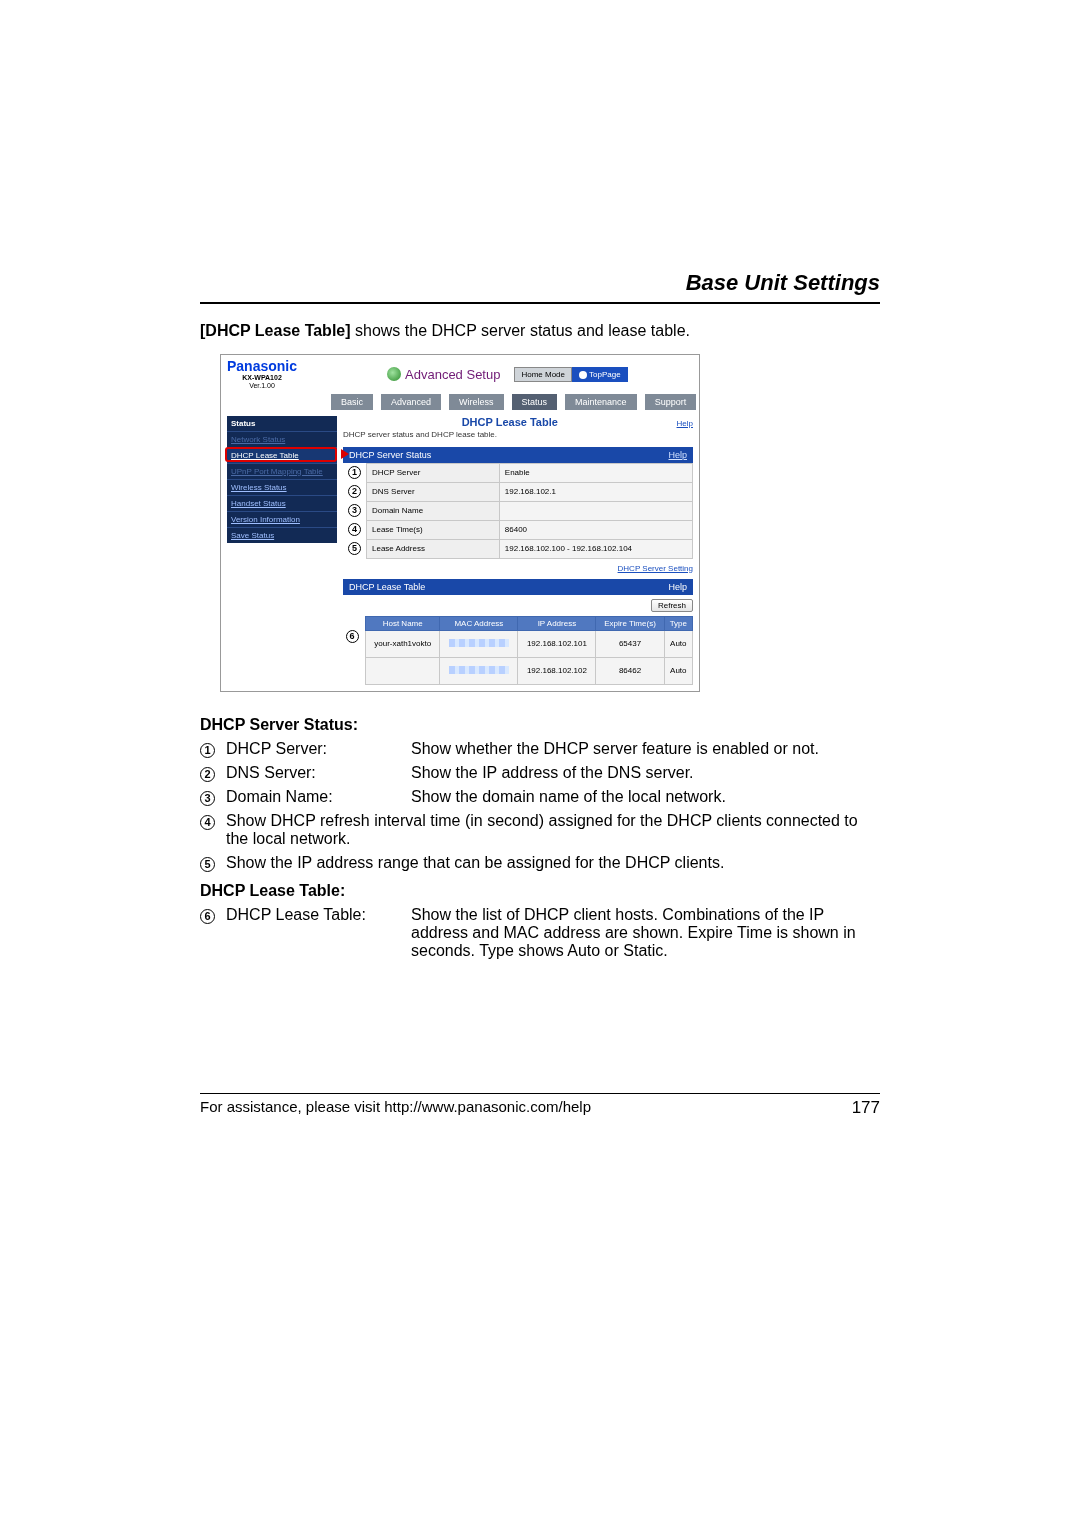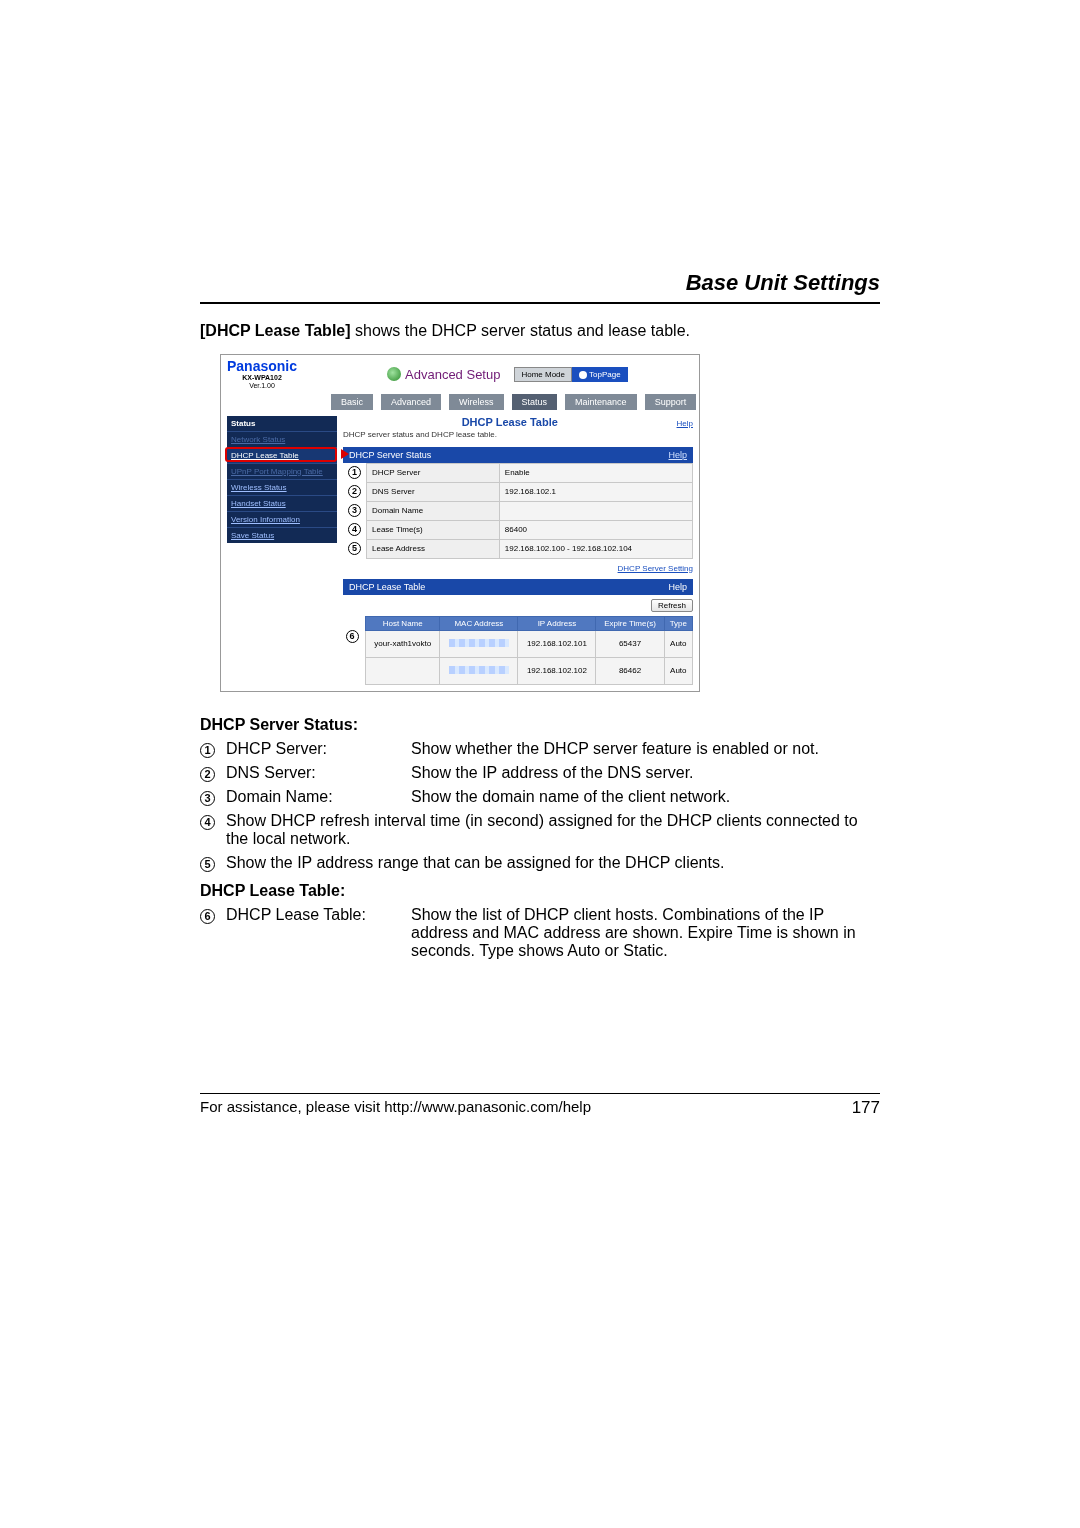--- a/index.html
+++ b/index.html
@@ -212,21 +212,21 @@
       <div class="dd">Show whether the DHCP server feature is enabled or not.</div>
     </div>
   <div class="desc-row">
       <div class="dn"><span class="circled">2</span></div>
       <div class="dl">DNS Server:</div>
       <div class="dd">Show the IP address of the DNS server.</div>
     </div>
   <div class="desc-row">
       <div class="dn"><span class="circled">3</span></div>
       <div class="dl">Domain Name:</div>
-      <div class="dd">Show the domain name of the client network.</div>
+      <div class="dd">Show the domain name of the local network.</div>
     </div>
   <div class="desc-row">
       <div class="dn"><span class="circled">4</span></div>
       <div class="dd">Show DHCP refresh interval time (in second) assigned for the DHCP clients connected to the local network.</div>
     </div>
   <div class="desc-row">
       <div class="dn"><span class="circled">5</span></div>
       <div class="dd">Show the IP address range that can be assigned for the DHCP clients.</div>
     </div>
 

